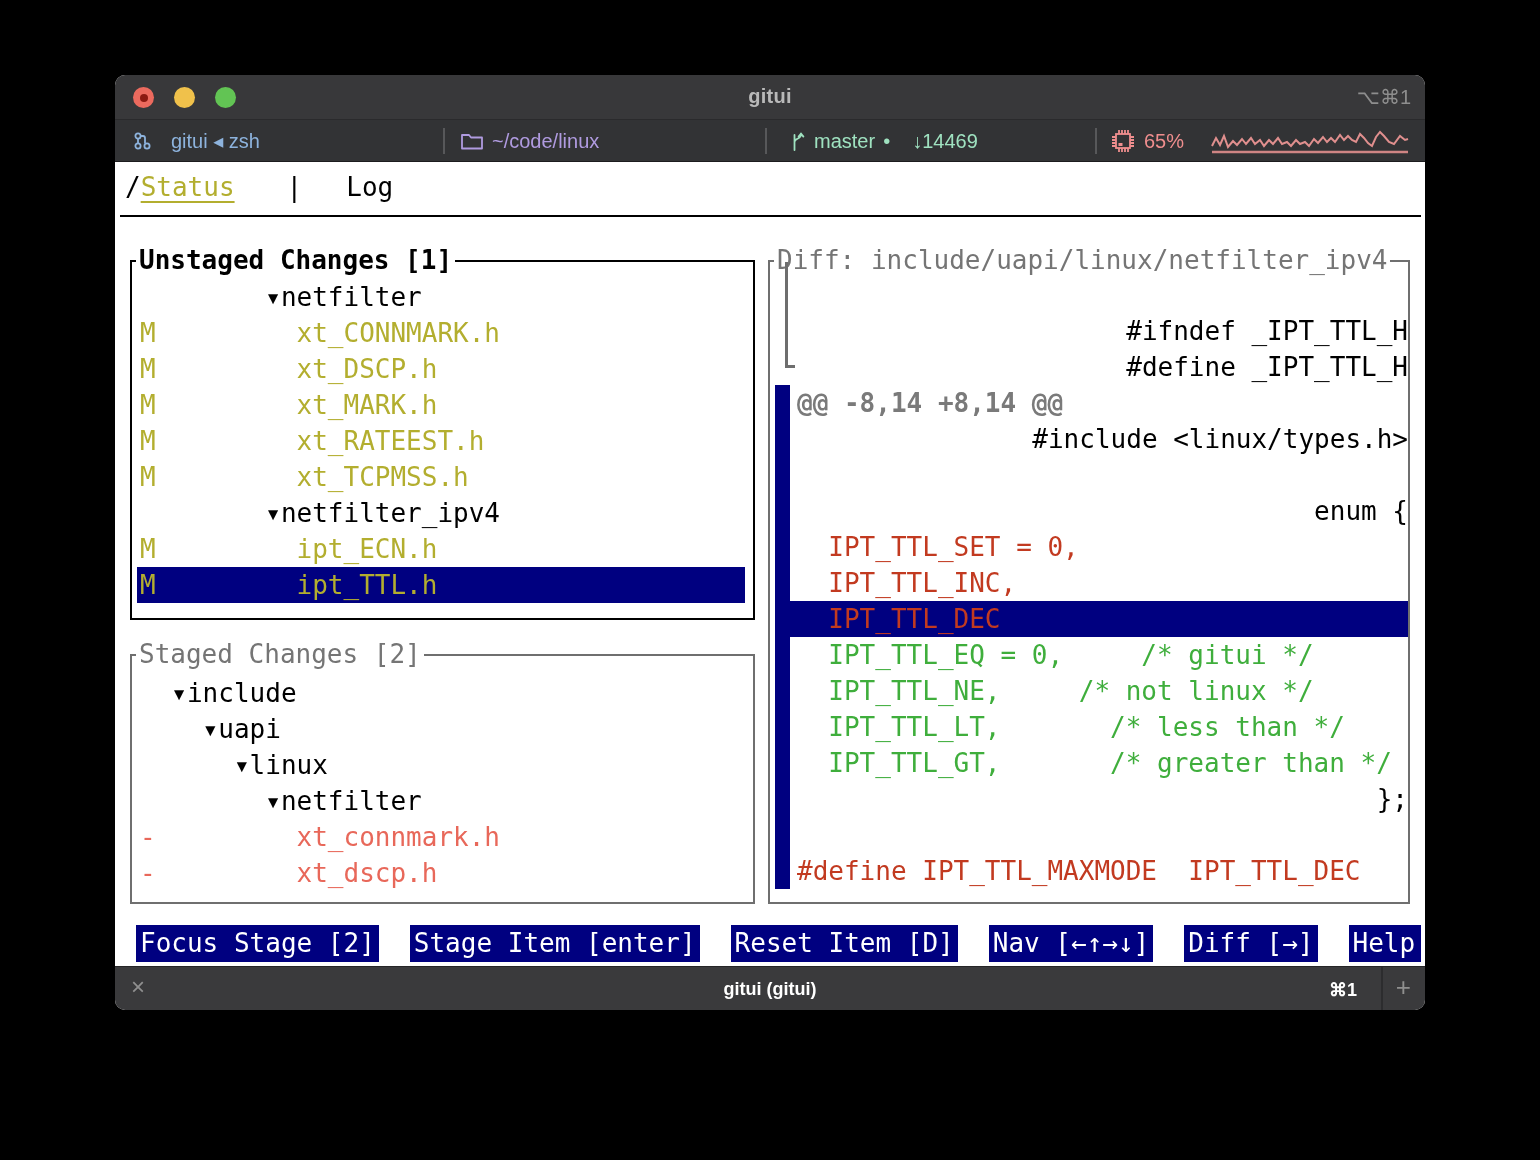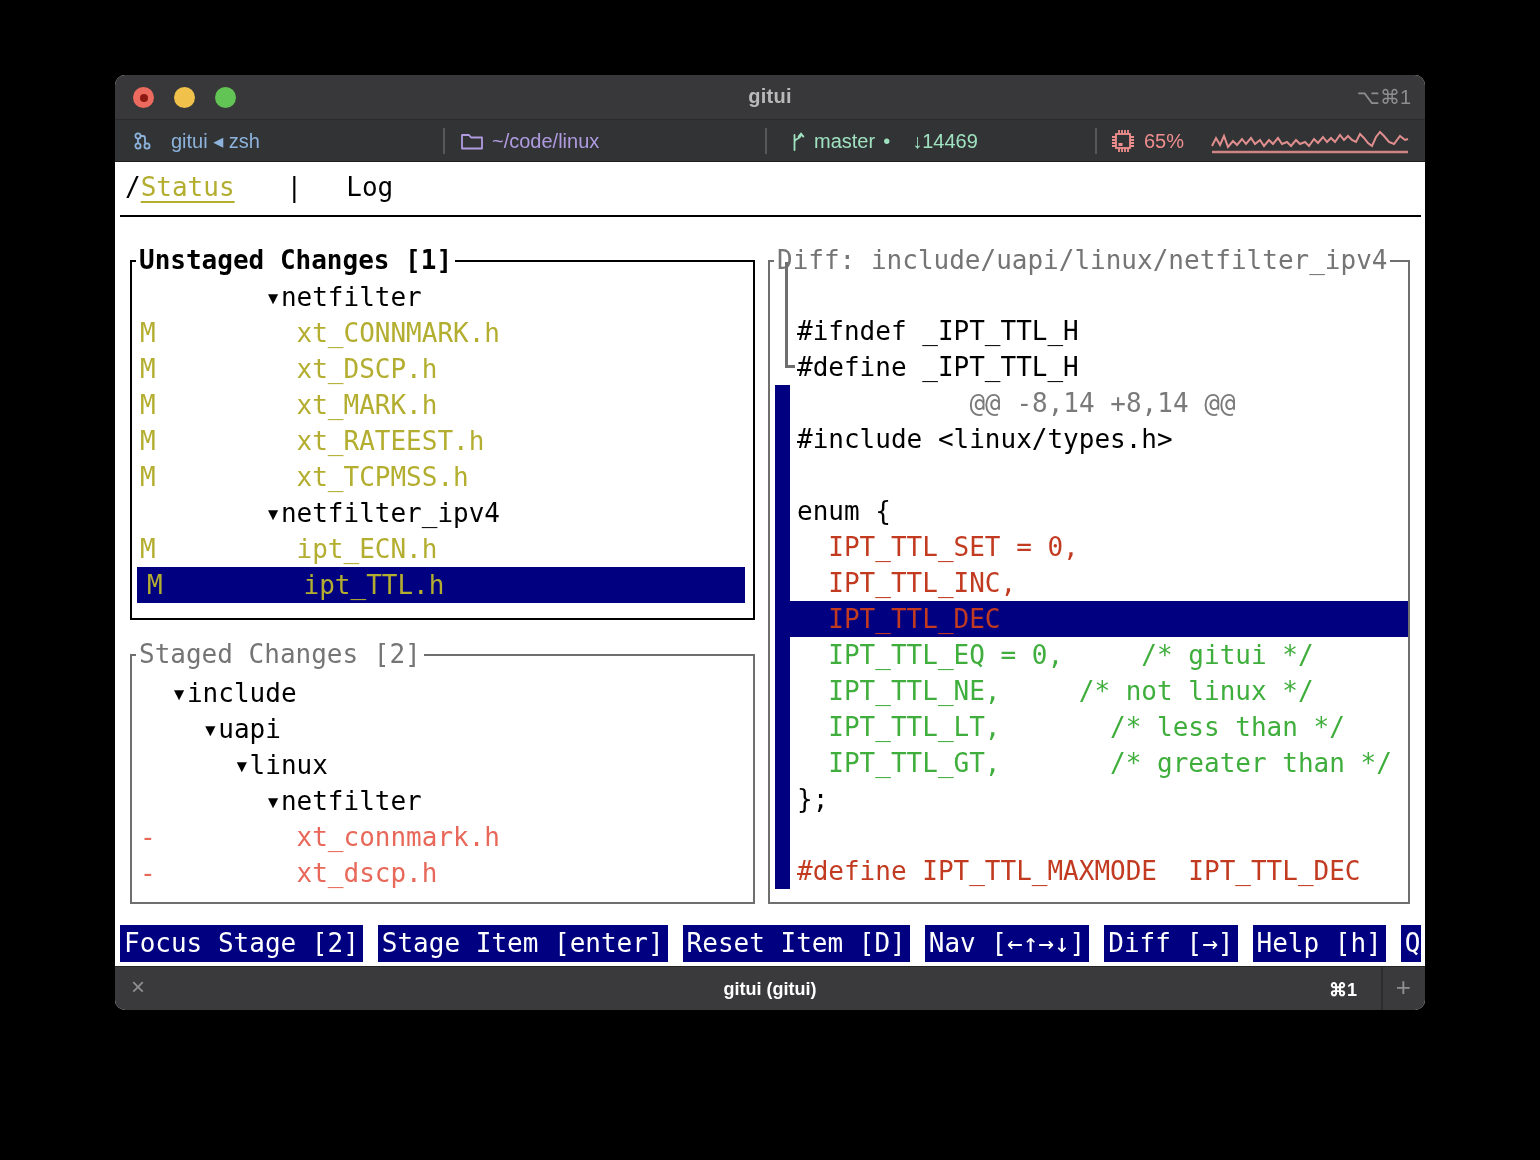--- a/index.html
+++ b/index.html
@@ -56,45 +56,45 @@
   .panel-title.dim { color:#757575; }
 
   .rows { position:absolute; left:0; right:0; top:0; }
   .row { height:36px; line-height:36px; white-space:pre; overflow:hidden; }
 
   
   .tree .row { padding-left:8px; }
   .row.dir { color:#000; }
   .row.mod { color:#b3ae2f; }
   .row.del-file { color:#e8685a; }
-  .tree .row.selected { background:#000080; margin:0 8px 0 5px; padding-left:10px; }
+  .tree .row.selected { background:#000080; margin:0 8px 0 5px; padding-left:3px; }
 
   .panel-unstaged { left:15px; top:98px; width:625px; height:360px; }
   .panel-unstaged .rows { top:17px; }
   .panel-staged { left:15px; top:492px; width:625px; height:250px; }
   .panel-staged .rows { top:19px; }
 
   
   .panel-diff { left:653px; top:98px; width:642px; height:644px; }
   .panel-diff .rows { top:15px; }
   .diff-row { padding-left:27px; }
-  .diff-row.ctx { color:#000; }
-  .diff-row.hunk { color:#7a7a7a; font-weight:normal;text-align:center; }
+  .diff-row.ctx { color:#000;text-align:right; }
+  .diff-row.hunk { color:#7a7a7a; font-weight:bold; }
   .diff-row.del { color:#c23a20; }
   .diff-row.add { color:#3fae3c; }
   .diff-row.selected { background:#000080; margin-left:5px; padding-left:22px; }
   .hunk1-line { position:absolute; left:15px; top:0; width:3px; height:106px; background:#6e6e6e; }
   .hunk1-foot { position:absolute; left:15px; top:103px; width:10px; height:3px; background:#6e6e6e; }
   .hunk2-bar { position:absolute; left:5px; top:123px; width:15px; height:504px; background:#000080; }
 
   
   .btnrow { position:absolute; left:5px; top:763px; width:1301px; display:flex; gap:15px;
             overflow:hidden; flex-wrap:nowrap; }
   .kbtn { background:#000080; color:#fff; height:37px; line-height:37px; padding:0 4px;
-          white-space:pre; flex:0 0 auto; }
+          white-space:pre; flex:0 0 auto;margin-left:16px; }
 
   
   .bottombar { position:relative; height:44px; background:#3a3a3c; border-top:1px solid #252527; }
   .bb-close { position:absolute; left:16px; top:6px; color:#8f8f8f; font-size:24px; }
   .bb-title { position:absolute; width:100%; text-align:center; top:12px; color:#fff;
               font-size:18px; font-weight:bold; }
   .bb-shortcut { position:absolute; right:68px; top:12px; color:#fff; font-size:18px; font-weight:bold; }
   .bb-sep { position:absolute; right:42px; top:0; width:2px; height:44px; background:#2c2c2e; }
   .bb-plus { position:absolute; right:14px; top:5px; color:#8f8f8f; font-size:26px; font-weight:300; }
 </style>

